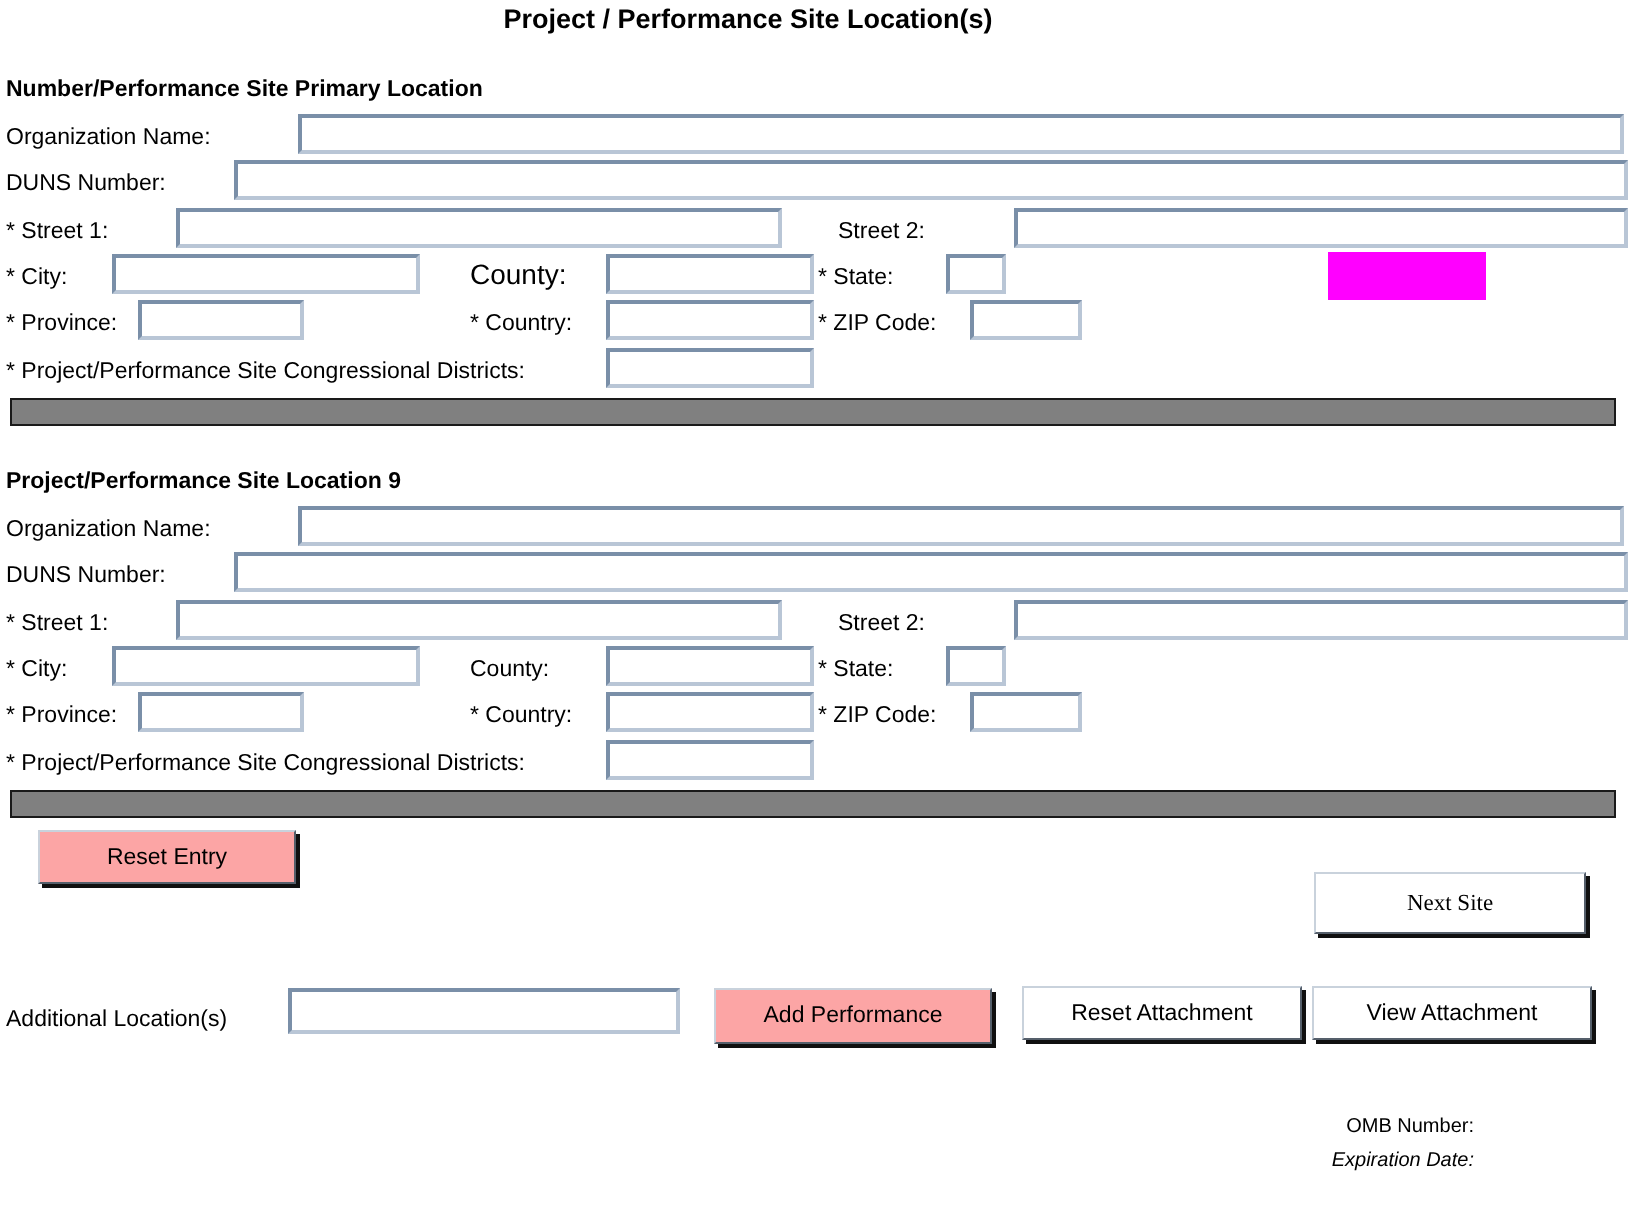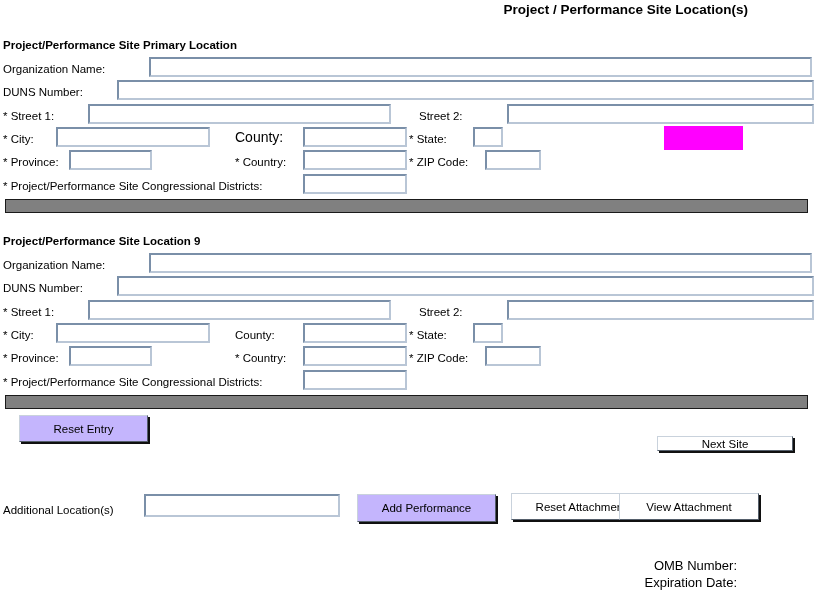--- a/index.html
+++ b/index.html
@@ -17,21 +17,21 @@
     font-size: 11px;
     color: #000000;
     -webkit-font-smoothing: none;
   }
 
   .abs { position: absolute; }
 
   
   .page-title {
     left: 0; top: 2px; width: 748px;
-    text-align: right;
+    text-align: center;
     font-size: 13.5px;
     font-weight: bold;
     letter-spacing: 0px;
   }
 
   
   .section-head {
     font-size: 11.5px;
     font-weight: bold;
     left: 3px;
@@ -90,36 +90,36 @@
     display: flex;
     align-items: center;
     justify-content: center;
     font-family: "Liberation Sans", sans-serif;
     font-size: 11.5px;
     color: #000;
     cursor: pointer;
     user-select: none;
     white-space: nowrap;
   }
-  .btn-accent { background: #c4b5fd; }
+  .btn-accent { background: #fca5a5; }
   .btn-plain  { background: #ffffff; }
 
   
   .note {
-    font-size: 13px;
+    font-size: 10px;
     text-align: right;
     white-space: nowrap;
   }
 </style>
 </head>
 <body>
 
 <div class="abs page-title">Project / Performance Site Location(s)</div>
 
-<div class="abs section-head" style="top:39px;">Project/Performance Site Primary Location</div>
+<div class="abs section-head" style="top:39px;">Number/Performance Site Primary Location</div>
 
 <div class="abs lbl" style="left:3px; top:62px;">Organization Name:</div>
 <div class="abs fld" style="left:149px; top:57px; width:663px; height:20px;">
   <input type="text" value="" style="">
 </div>
 
 <div class="abs lbl" style="left:3px; top:85px;">DUNS Number:</div>
 <div class="abs fld" style="left:117px; top:80px; width:697px; height:20px;">
   <input type="text" value="" style="">
 </div>
@@ -227,27 +227,27 @@
 
 <div class="abs lbl" style="left:3px; top:375px;">* Project/Performance Site Congressional Districts:</div>
 <div class="abs fld" style="left:303px; top:370px; width:104px; height:20px;">
   <input type="text" value="" style="">
 </div>
 
 <div class="abs sep-bar" style="left:5px; top:395px; width:803px; height:14px;"></div>
 
 <div class="abs btn btn-accent" style="left:19px; top:415px; width:129px; height:27px;">Reset Entry</div>
 
-<div class="abs btn btn-plain" style="left:657px; top:436px; width:136px; height:15px;">Next Site</div>
+<div class="abs btn btn-plain" style="left:657px; top:436px; width:136px; height:31px;font-family:Liberation Serif, serif;">Next Site</div>
 
 <div class="abs lbl" style="left:3px; top:503px;">Additional Location(s)</div>
 <div class="abs fld" style="left:144px; top:494px; width:196px; height:23px;">
   <input type="text" value="" style="">
 </div>
 
 <div class="abs btn btn-accent" style="left:357px; top:494px; width:139px; height:28px;">Add Performance</div>
 
 <div class="abs btn btn-plain" style="left:511px; top:493px; width:140px; height:27px;">Reset Attachment</div>
 
-<div class="abs btn btn-plain" style="left:619px; top:493px; width:140px; height:27px;">View  Attachment</div>
+<div class="abs btn btn-plain" style="left:656px; top:493px; width:140px; height:27px;">View  Attachment</div>
 
 <div class="abs note" style="left:537px; top:558px; width:200px;">OMB Number:</div>
-<div class="abs note" style="left:537px; top:575px; width:200px;">Expiration Date:</div>
+<div class="abs note" style="left:537px; top:575px; width:200px;font-style:italic;">Expiration Date:</div>
 
 </body></html>

